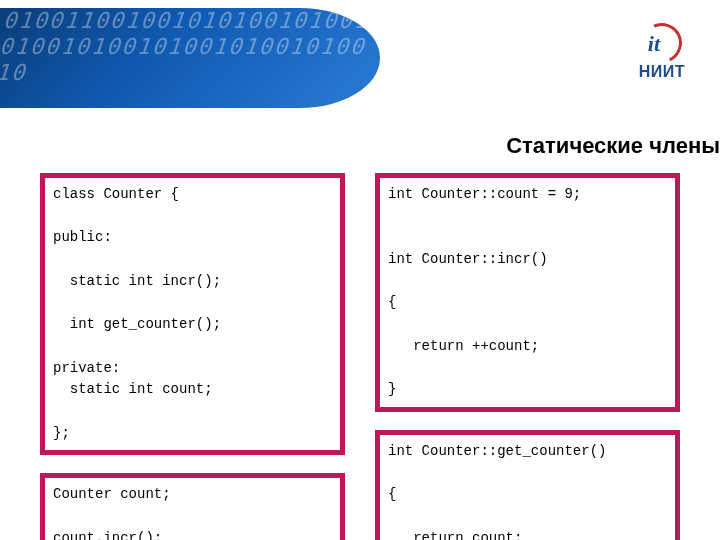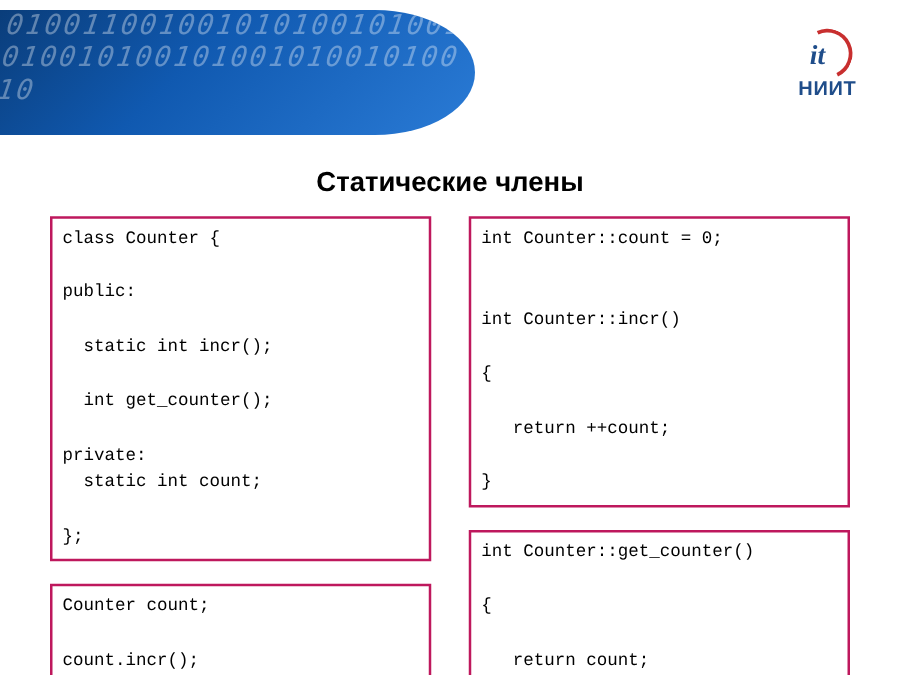--- a/index.html
+++ b/index.html
@@ -83,40 +83,40 @@
     font-family: Georgia, serif;
     text-align: right;
   }
   .logo-text {
     font-size: 16px;
     font-weight: bold;
     color: #1f4d8a;
     letter-spacing: 0.5px;
   }
   .title {
-    text-align: center;
+    text-align: right;
     font-size: 22px;
     font-weight: bold;
     color: #000;
     margin-top: 8px;
     margin-bottom: 14px;
   }
   .content {
     padding: 0 40px;
     display: grid;
     grid-template-columns: 1fr 1fr;
     column-gap: 30px;
     font-family: "Courier New", monospace;
     font-size: 14px;
     color: #000;
     line-height: 1.55;
   }
   .col { display: flex; flex-direction: column; gap: 18px; }
   .codebox {
-    border: 2px solid #be185d;
+    border: 5px solid #be185d;
     padding: 6px 8px;
     white-space: pre;
   }
 </style>
 </head>
 <body>
 
 <div class="header">
   <div class="banner"></div>
   <div class="swoosh"></div>
@@ -149,21 +149,21 @@
 
 count.incr();
 
 Counter::incr();
 
 int i = count.get_counter();
 
 };</div>
   </div>
   <div class="col">
-    <div class="codebox">int Counter::count = 0;
+    <div class="codebox">int Counter::count = 9;
 
 
 int Counter::incr()
 
 {
 
    return ++count;
 
 }</div>
     <div class="codebox">int Counter::get_counter()

